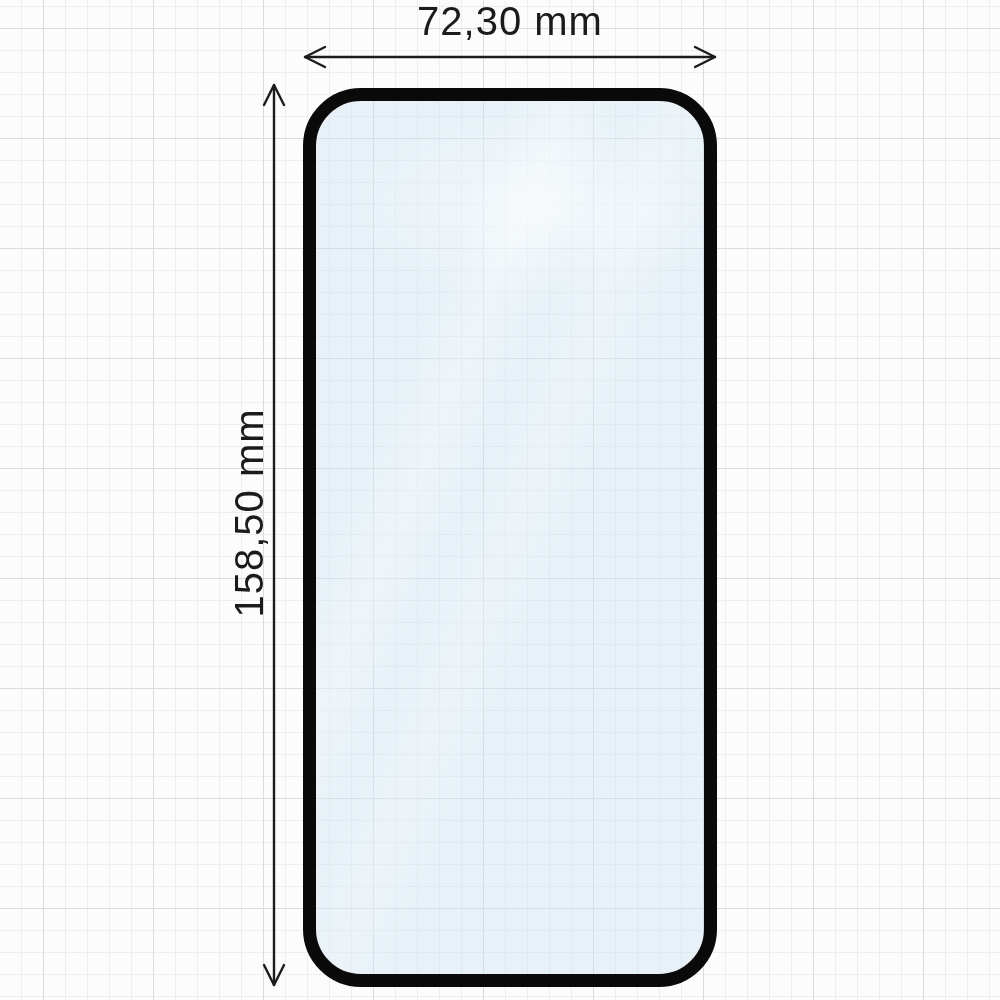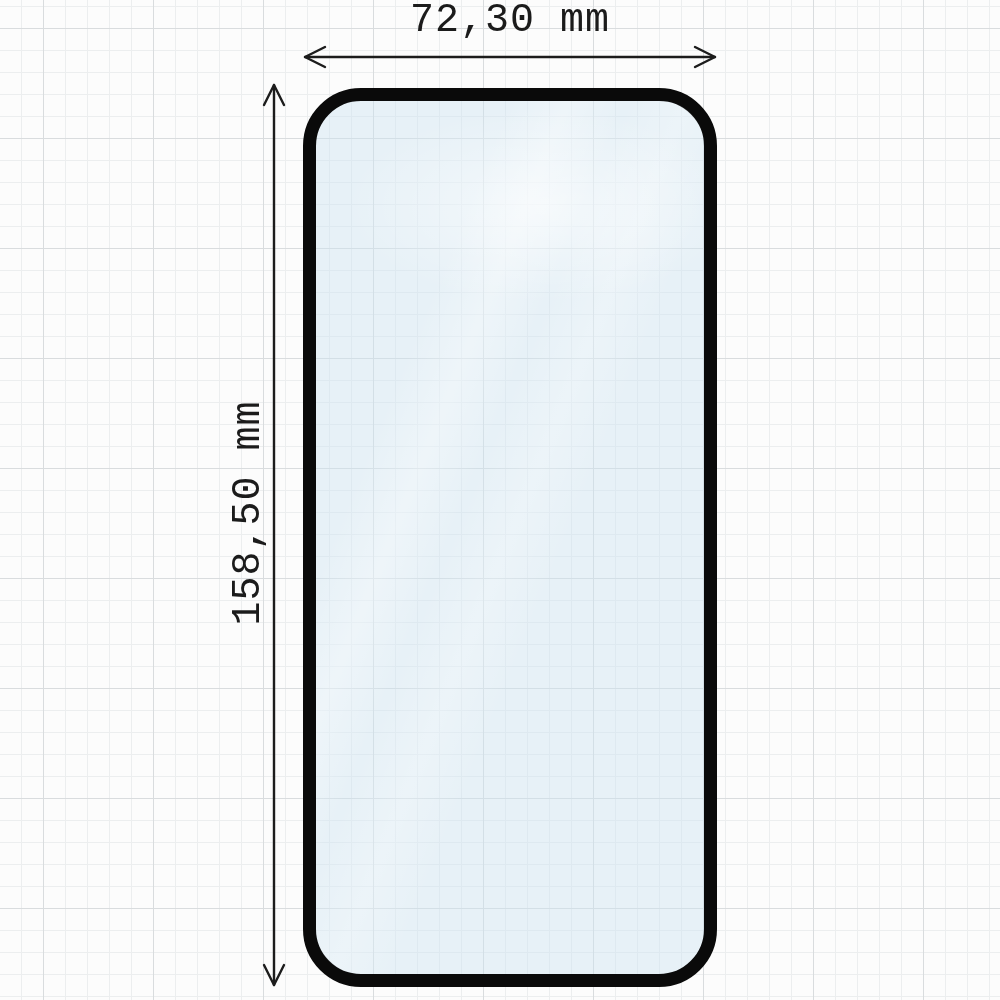--- a/index.html
+++ b/index.html
@@ -8,21 +8,20 @@
     background: #ffffff;
     font-family: "Liberation Sans", "DejaVu Sans", sans-serif;
   }
 
   .canvas {
     position: relative;
     width: 1000px;
     height: 1000px;
     overflow: hidden;
     background-color: #fcfcfc;
-    font-family: Liberation Mono, monospace;
   }
 
   
   .paper-grid {
     position: absolute;
     inset: 0;
     background-image:
       linear-gradient(to right, #d9dcde 1px, transparent 1px),
       linear-gradient(to bottom, #d9dcde 1px, transparent 1px),
       linear-gradient(to right, #eceeef 1px, transparent 1px),

